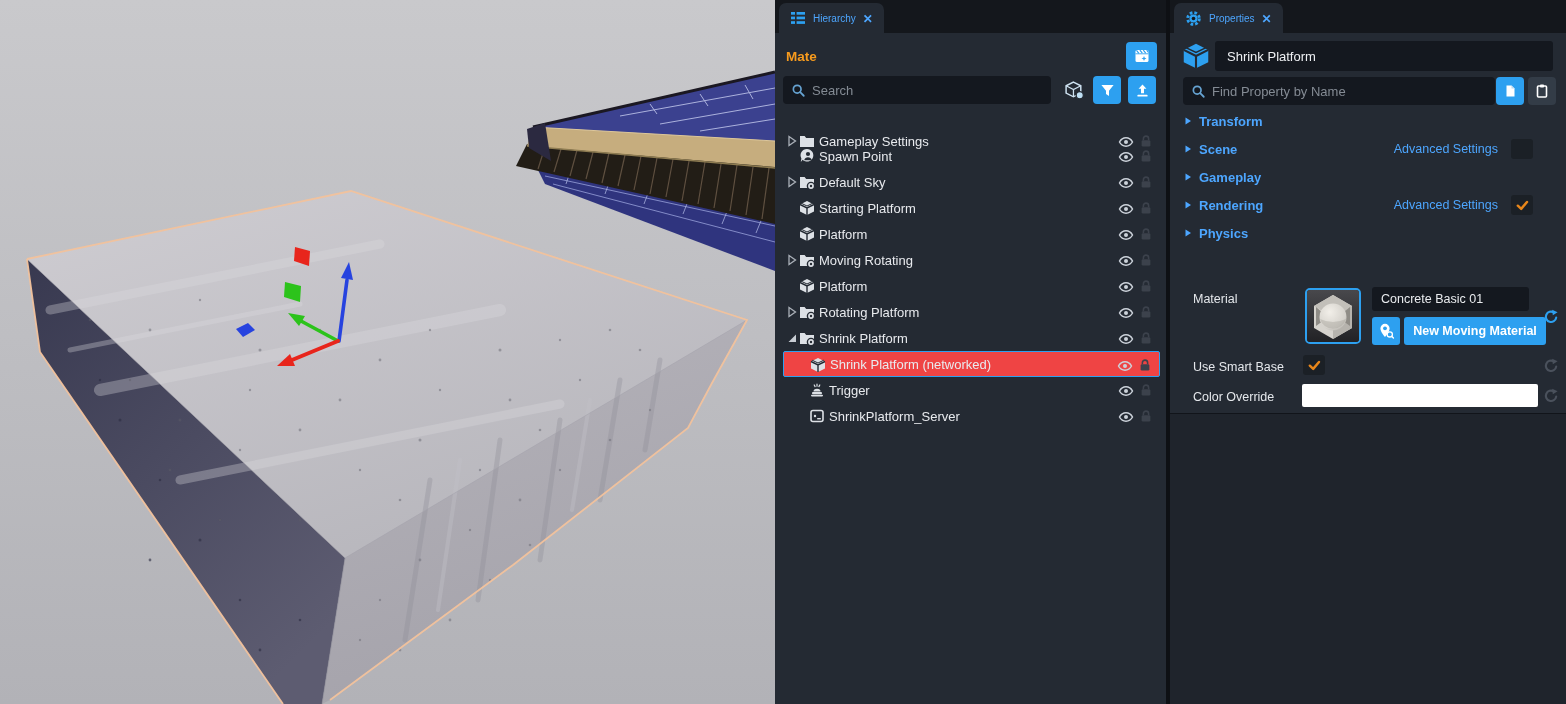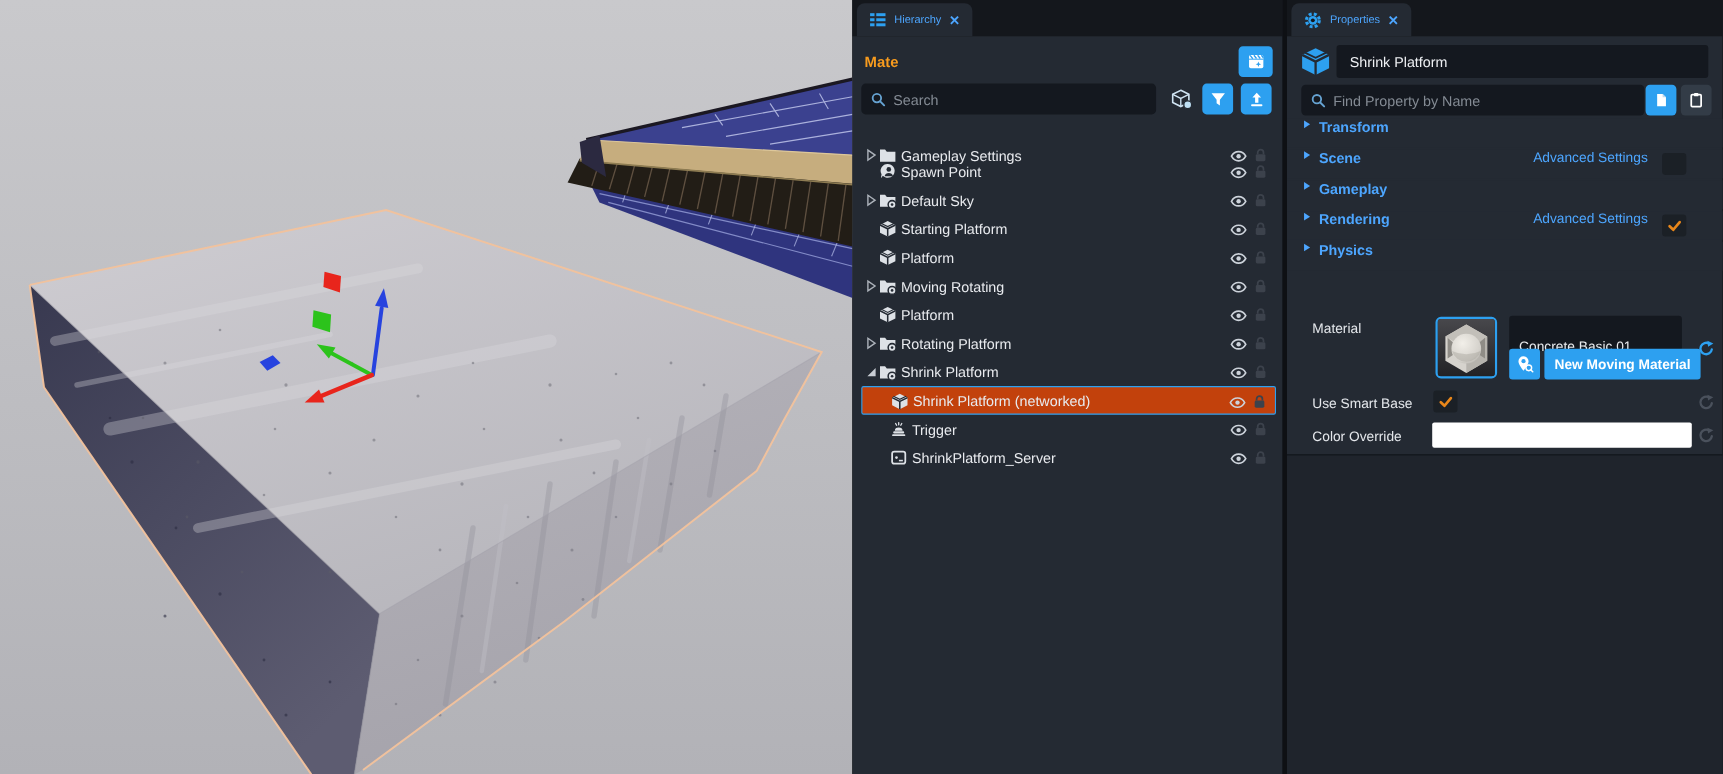--- a/index.html
+++ b/index.html
@@ -43,46 +43,46 @@
 
   .tree{position:absolute;left:0;top:117px;right:0}
   .trow{position:absolute;left:8px;width:377px;height:26px;display:flex;align-items:center}
   .trow .expander{position:absolute;left:2px;width:14px;height:14px;top:6px}
   .trow .ticon{position:absolute;left:16px;top:5px;color:#dde1e6}
   .trow.child .ticon{left:26px}
   .trow .tname{position:absolute;left:36px;color:var(--txt);font-size:13px;white-space:nowrap}
   .trow.child .tname{left:46px}
   .trow .eye{position:absolute;right:26px;top:6px;color:var(--eyec)}
   .trow .lock{position:absolute;right:7px;top:6px;color:var(--lockc)}
-  .trow.selected{background:#c2410c;border:1.5px solid var(--blue);border-radius:2px}
+  .trow.selected{background:#ef4444;border:1.5px solid var(--blue);border-radius:2px}
 
   
   .props{left:1170px;width:396px}
   .props-body-dark{position:absolute;left:0;right:0;top:413px;bottom:0;background:var(--panel-dark);
     border-top:1px solid #11141a}
   .ent-cube{position:absolute;left:12px;top:42px;color:var(--blue)}
   .ent-name{position:absolute;left:45px;top:41px;width:338px;height:30px;background:var(--input);
     border-radius:3px;border:none;outline:none;color:#eef0f3;font-size:13px;padding:0 12px;
     font-family:"Liberation Sans",sans-serif}
   .props .searchbox{left:13px;top:77px;width:312px;height:28px}
   .copy-btn{left:326px;top:77px}
   .paste-btn{left:358px;top:77px;background:#333c47}
   .sect{position:absolute;left:0;width:396px;height:26px;background:var(--panel);
-    display:flex;}
+    display:flex;align-items:center}
   .sect .arr{margin-left:13px;width:10px;height:10px}
   .sect .slabel{margin-left:6px;color:var(--link);font-weight:bold;font-size:13px}
   .adv{position:absolute;right:68px;color:var(--link);font-size:12.5px}
   .chk{position:absolute;width:22px;height:20px;background:#1b2026;border-radius:3px;
     display:flex;align-items:center;justify-content:center}
   .sect .chk{right:33px;top:3px}
   .prop-label{position:absolute;left:23px;color:#e4e7eb;font-size:12.5px}
   .mat-thumb{position:absolute;left:135px;top:288px;width:56px;height:56px;border:2px solid var(--blue);
     border-radius:5px;overflow:hidden;background:#2b2b2e}
   .mat-value{position:absolute;left:202px;top:287px;width:157px;height:24px;background:var(--input);
-    border-radius:3px;color:#e9ebee;font-size:12.5px;line-height:24px;padding:16px 9px;white-space:nowrap;overflow:hidden}
+    border-radius:3px;color:#e9ebee;font-size:12.5px;line-height:24px;padding:0 9px;white-space:nowrap;overflow:hidden}
   .pin-btn{left:202px;top:317px;border-radius:3px}
   .ncm-btn{position:absolute;left:234px;top:317px;width:142px;height:28px;background:var(--blue);
     border-radius:3px;color:#fff;font-weight:bold;font-size:12.5px;display:flex;align-items:center;
     justify-content:center;white-space:nowrap}
   .reset{position:absolute;left:373px;width:16px;height:16px}
   .swatch{position:absolute;left:132px;top:384px;width:236px;height:23px;background:#ffffff;border-radius:2px}
   .gap-strip{position:absolute;left:1166px;top:0;width:4px;height:704px;background:#0e1014}
 </style>
 </head>
 <body>

